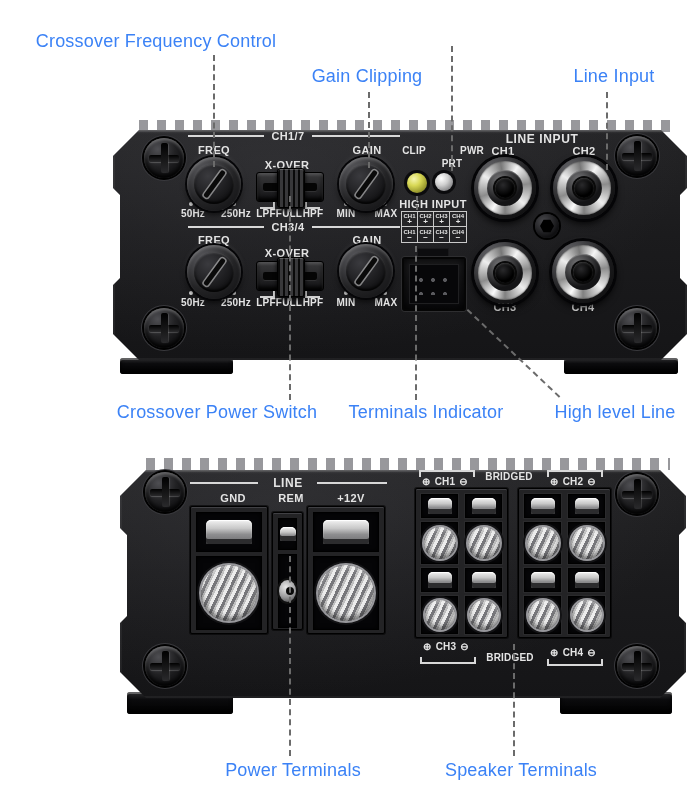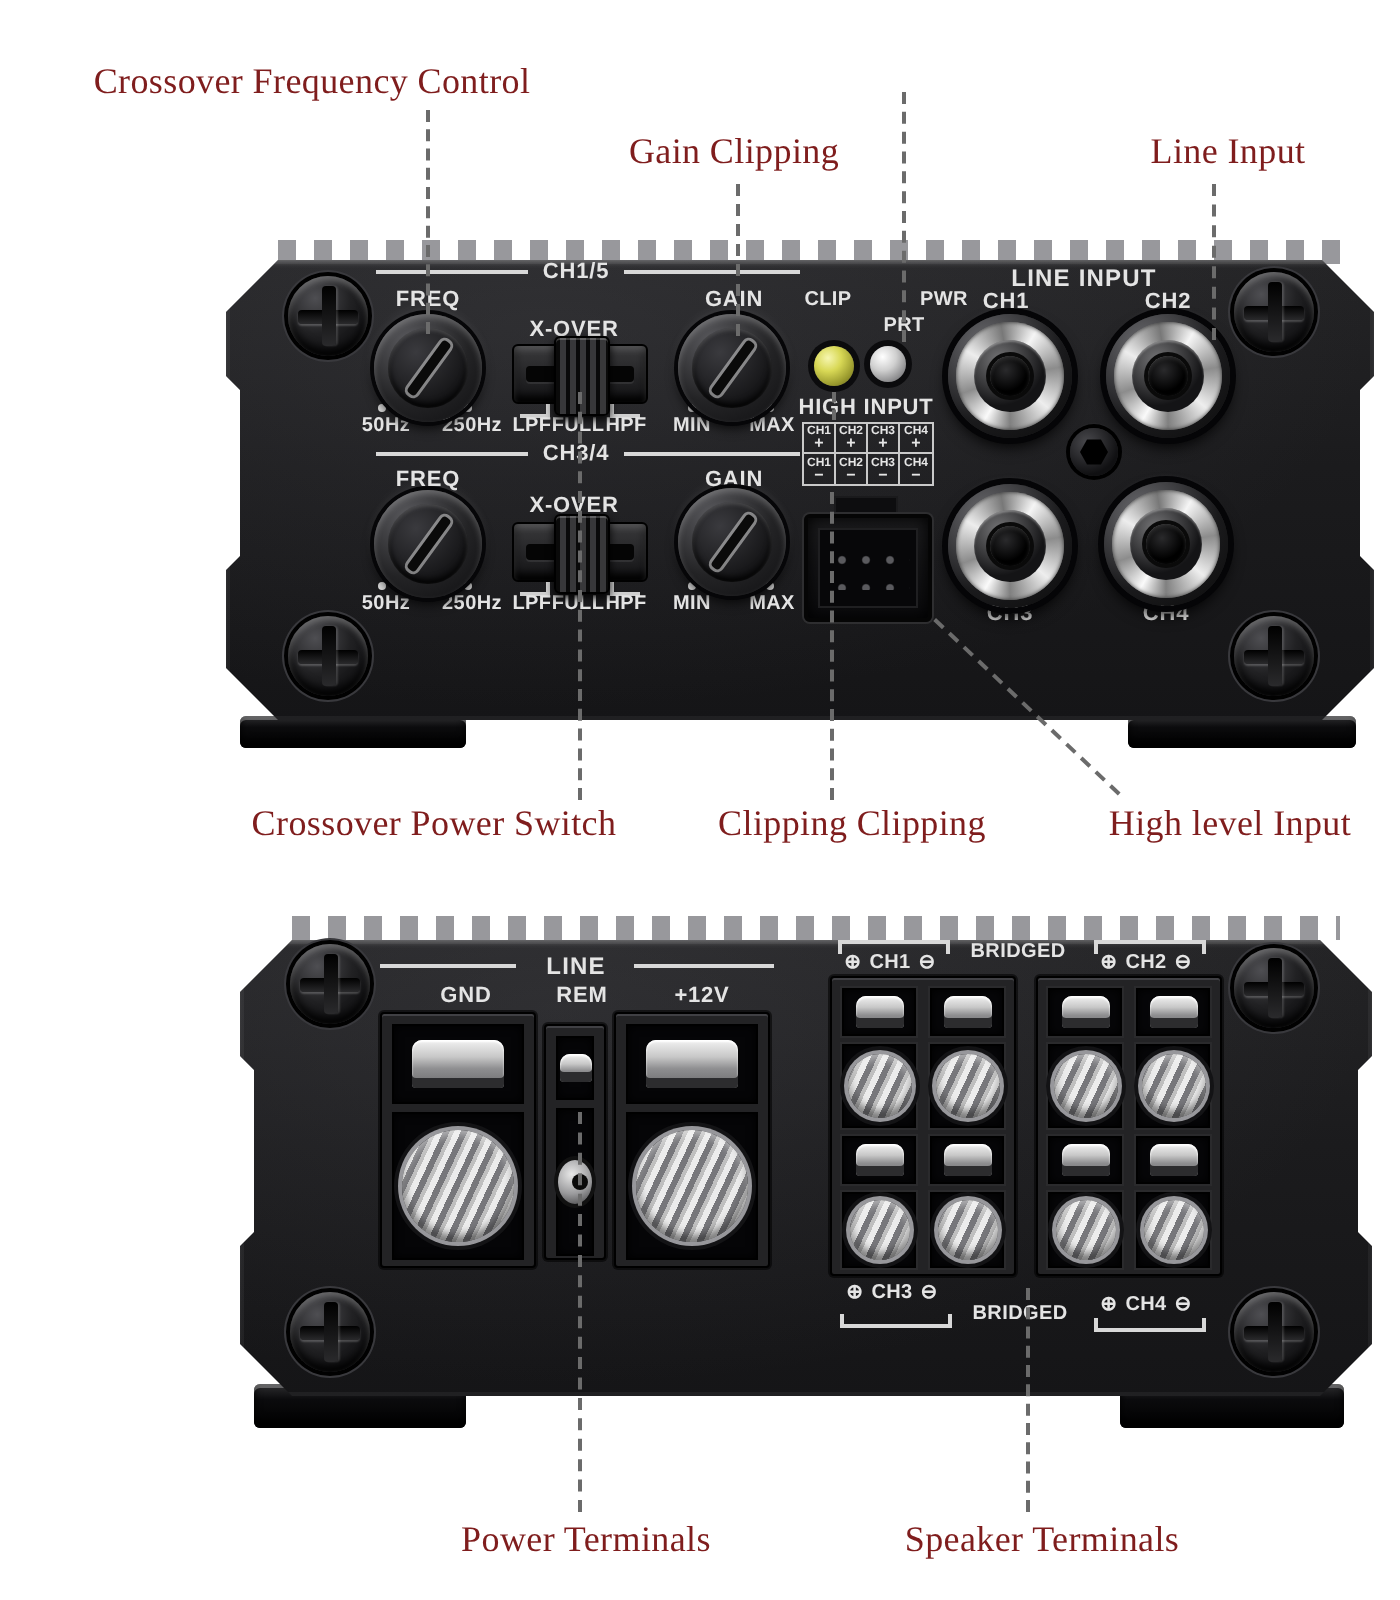--- a/index.html
+++ b/index.html
@@ -1,20 +1,20 @@
 <!DOCTYPE html>
 <html><head>
 <meta charset="utf-8">
 <style>
   html,body{margin:0;padding:0;background:#fff;}
   #stage{position:relative;width:700px;height:800px;background:#ffffff;overflow:hidden;
          font-family:"Liberation Sans",sans-serif;}
   
   .callout{position:absolute;transform:translate(-50%,-50%);white-space:nowrap;
-           font-size:18px;color:#7f1d1d;letter-spacing:.2px;font-family:Liberation Serif, serif;}
+           font-size:18px;color:#3b82f6;letter-spacing:.2px;}
   
   .lead{position:absolute;width:0;border-left:2px dashed #6b6b6b;z-index:40;}
   .leadh{position:absolute;height:0;border-top:2px dashed #6b6b6b;z-index:40;transform-origin:0 0;}
   
   .panel{position:absolute;z-index:2;
     background:radial-gradient(130% 150% at 28% 15%, rgba(82,82,88,.28), transparent 55%),
                linear-gradient(180deg,#242426,#1b1b1d 45%,#151517);
     box-shadow:inset 0 0 0 2px rgba(255,255,255,.05), inset 0 3px 3px -2px rgba(255,255,255,.3);}
   .front-clip{clip-path:polygon(26px 0,548px 0,574px 26px,574px 58px,567px 65px,567px 148px,574px 155px,574px 204px,548px 230px,26px 230px,0 204px,0 155px,7px 148px,7px 65px,0 58px,0 26px);}
   .rear-clip{clip-path:polygon(26px 0,540px 0,566px 26px,566px 58px,559px 65px,559px 146px,566px 153px,566px 202px,540px 228px,26px 228px,0 202px,0 153px,7px 146px,7px 65px,0 58px,0 26px);}
@@ -146,22 +146,22 @@
 </style>
 </head>
 <body>
 
 <div id="stage">
 
   <div class="callout" style="left:156px;top:41px">Crossover Frequency Control</div>
   <div class="callout" style="left:367px;top:76px">Gain Clipping</div>
   <div class="callout" style="left:614px;top:76px">Line Input</div>
   <div class="callout" style="left:217px;top:412px">Crossover Power Switch</div>
-  <div class="callout" style="left:426px;top:412px">Clipping Clipping</div>
-  <div class="callout" style="left:615px;top:412px">High level Input</div>
+  <div class="callout" style="left:426px;top:412px">Terminals Indicator</div>
+  <div class="callout" style="left:615px;top:412px">High level Line</div>
   <div class="callout" style="left:293px;top:770px">Power Terminals</div>
   <div class="callout" style="left:521px;top:770px">Speaker Terminals</div>
 
   <div class="lead" style="left:213px;top:55px;height:112px"></div>
   <div class="lead" style="left:368px;top:92px;height:76px"></div>
   <div class="lead" style="left:451px;top:46px;height:125px"></div>
   <div class="lead" style="left:606px;top:92px;height:78px"></div>
   <div class="lead" style="left:289px;top:196px;height:204px"></div>
   <div class="lead" style="left:416px;top:196px;height:14px"></div>
   <div class="lead" style="left:415px;top:246px;height:154px"></div>
@@ -174,21 +174,21 @@
   <div class="foot" style="left:564px;top:358px;width:114px;height:16px"></div>
   <div class="panel front-clip" style="left:113px;top:130px;width:574px;height:230px"></div>
 
   <div class="screw" style="left:144px;top:138px"></div>
   <div class="screw" style="left:617px;top:136px"></div>
   <div class="screw" style="left:144px;top:308px"></div>
   <div class="screw" style="left:617px;top:308px"></div>
 
   <div class="hline" style="left:188px;top:135px;width:76px"></div>
   <div class="hline" style="left:312px;top:135px;width:88px"></div>
-  <div class="ptext t11" style="left:288px;top:136px">CH1/5</div>
+  <div class="ptext t11" style="left:288px;top:136px">CH1/7</div>
   <div class="ptext t11" style="left:214px;top:150px">FREQ</div>
   <div class="ptext t11" style="left:367px;top:150px">GAIN</div>
   <div class="ptext t11" style="left:287px;top:165px">X-OVER</div>
   <div class="knob" style="left:187px;top:157px">
       <div class="ptr"></div>
     </div>
   <div class="knob" style="left:339px;top:157px">
       <div class="ptr"></div>
     </div>
   <div class="xsw" style="left:256px;top:172px">

